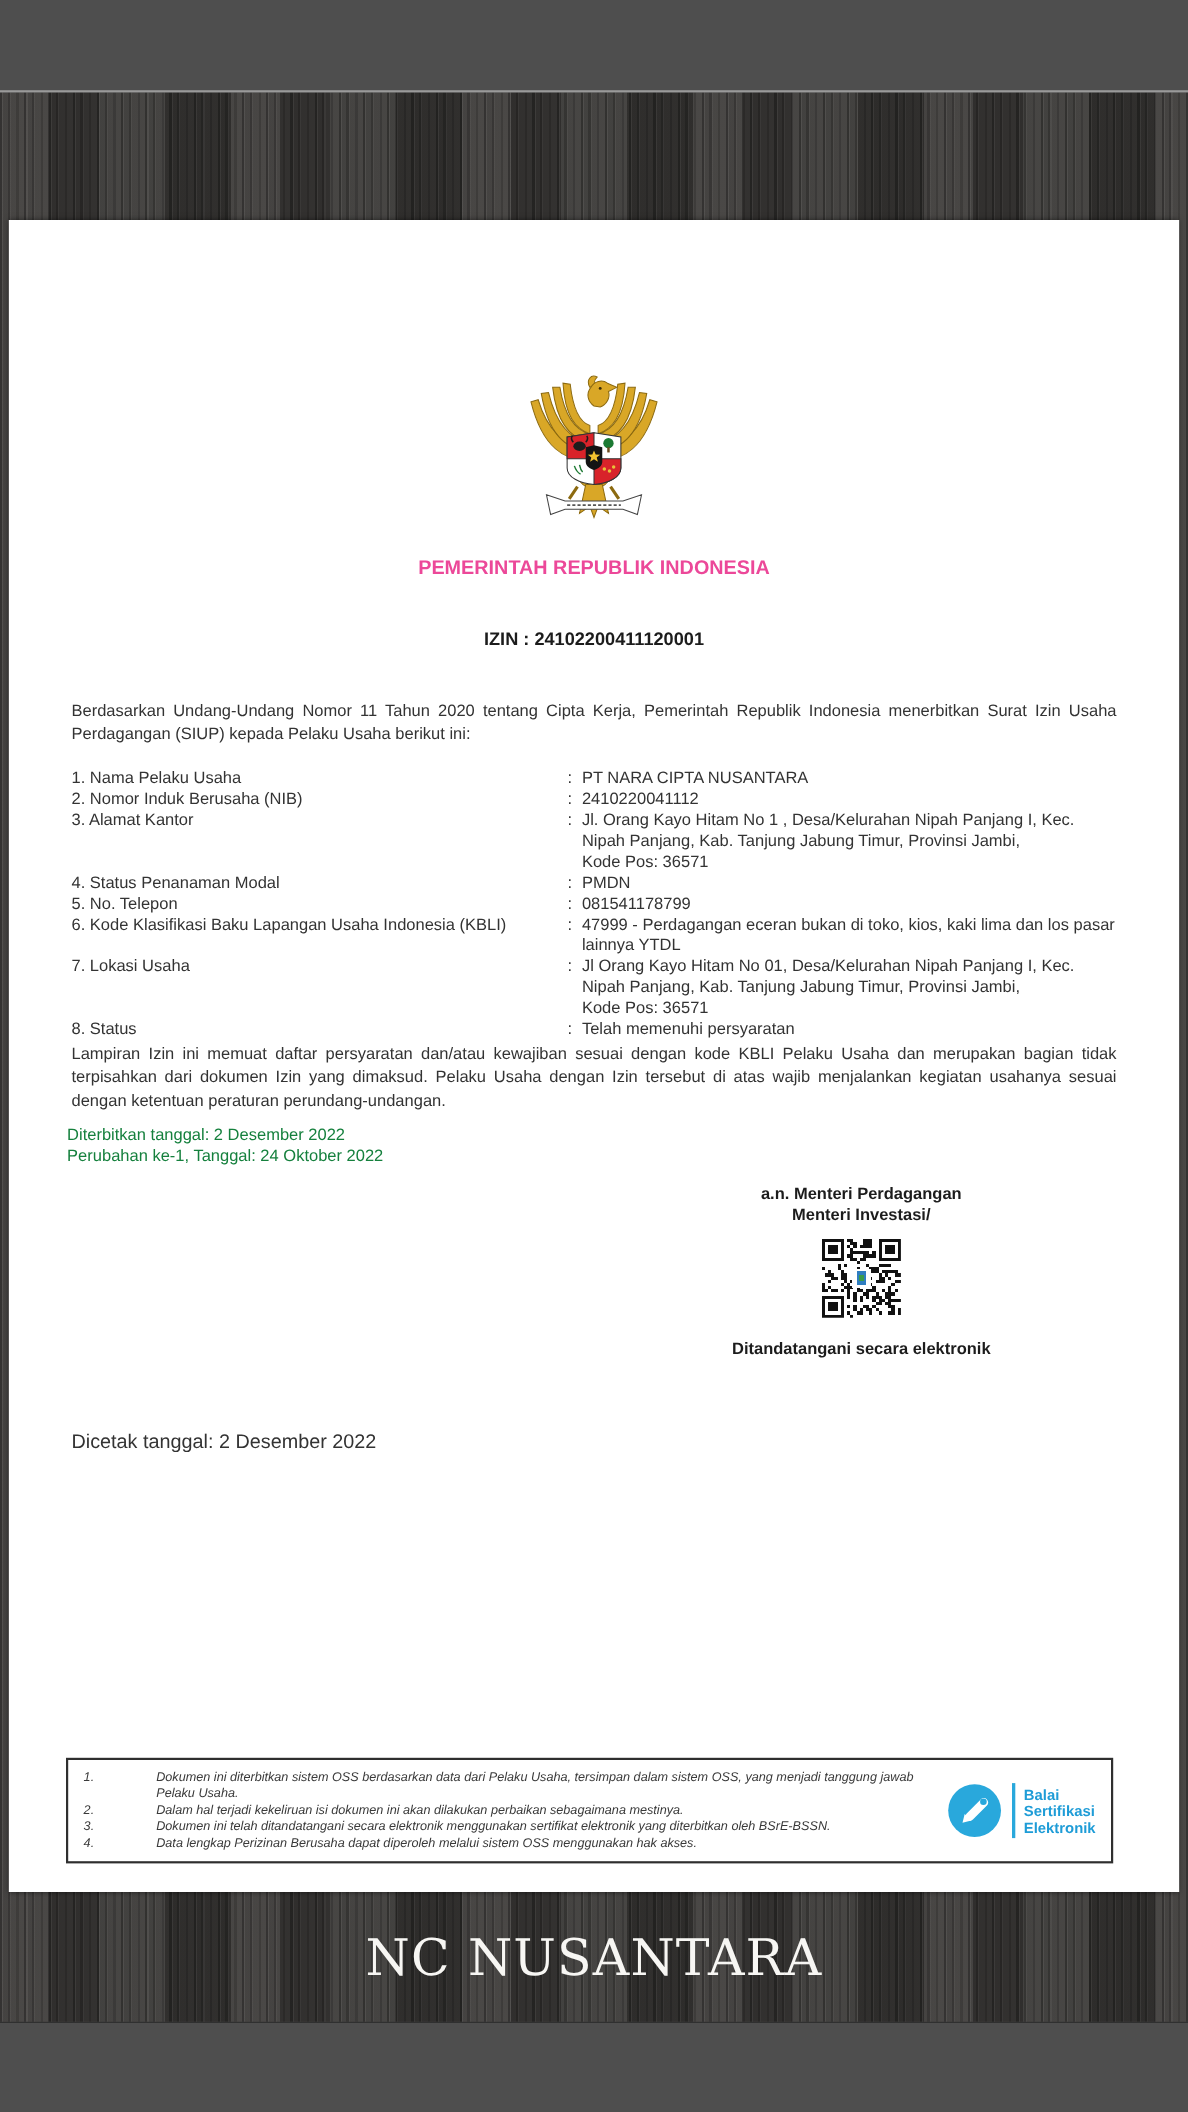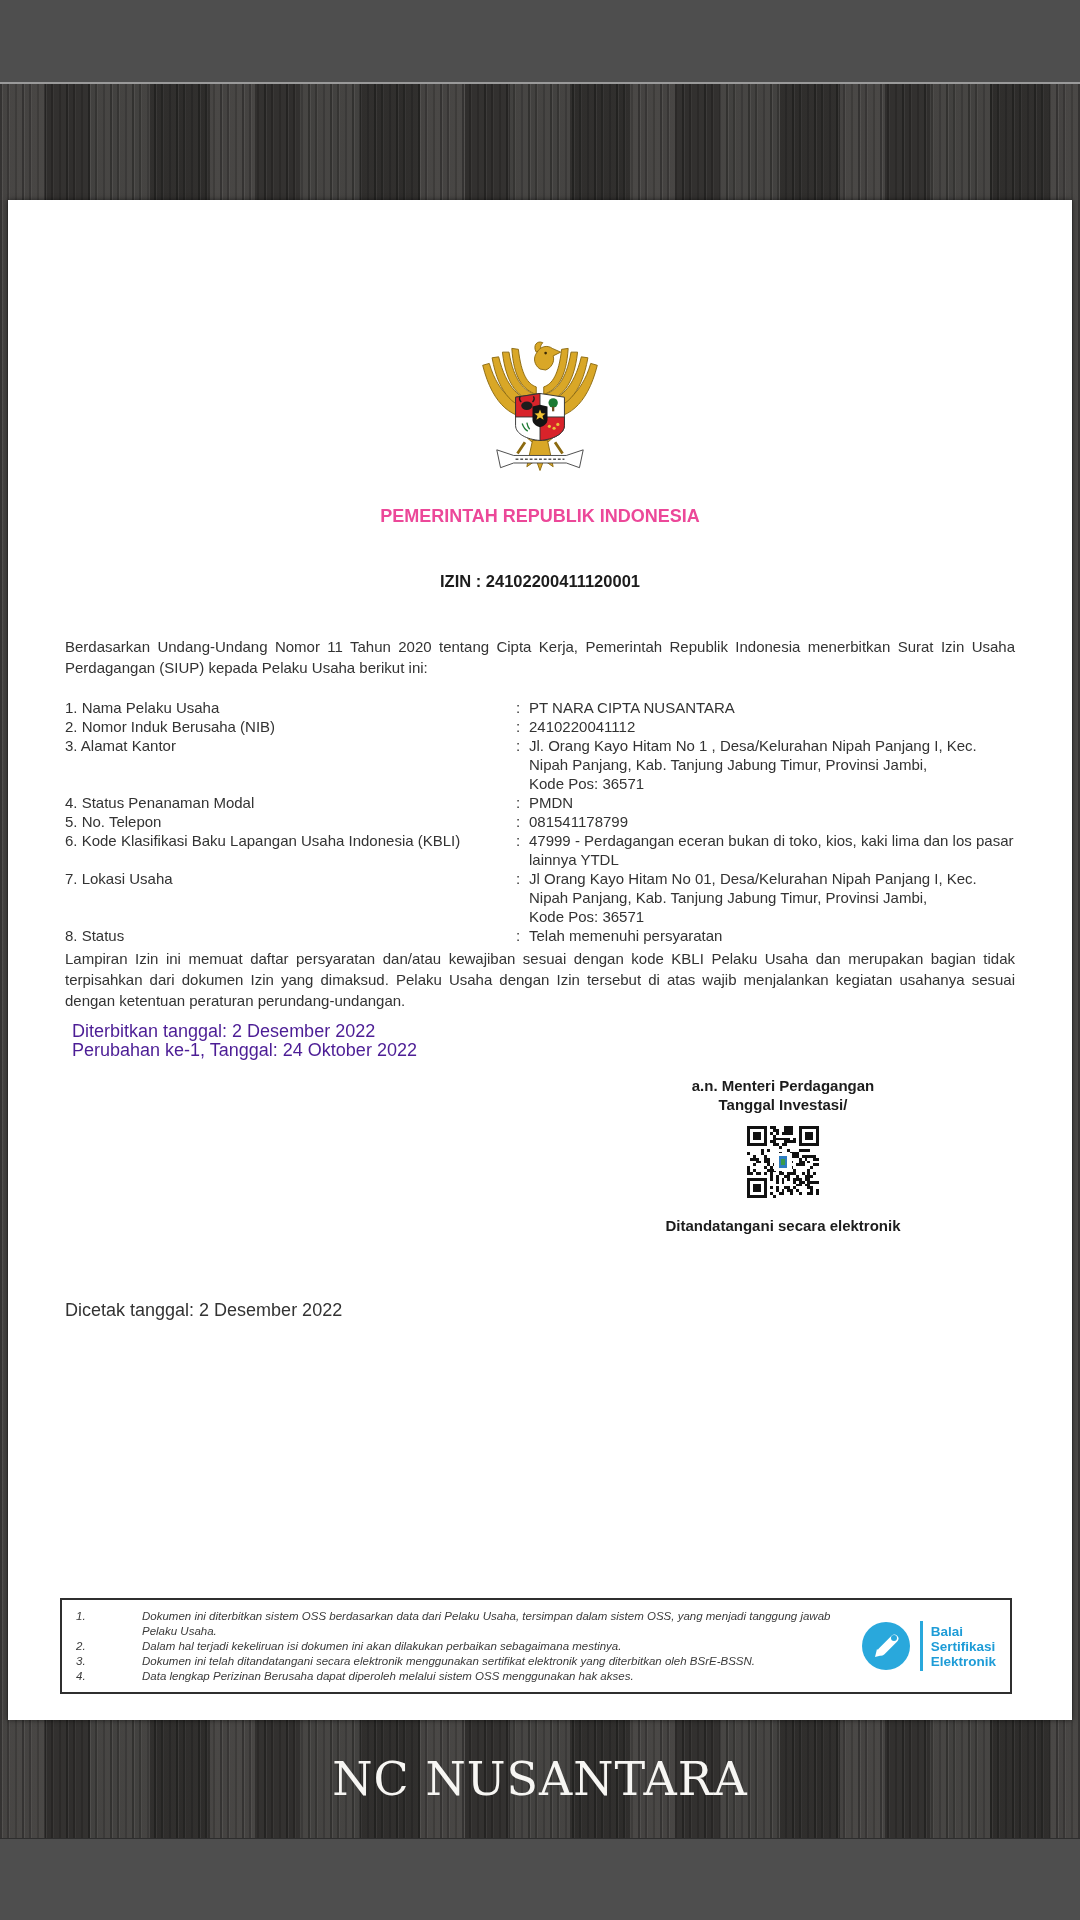--- a/index.html
+++ b/index.html
@@ -49,21 +49,21 @@
   .intro{left:57px;top:436px;width:950px;}
   .closing{left:57px;top:748px;width:950px;}
   
   .fields{left:57px;top:498px;width:950px;font-size:15px;line-height:19px;color:#333;}
   .f-row{display:flex;align-items:flex-start;}
   .f-lbl{width:435px;flex:0 0 435px;padding-left:16px;text-indent:-16px;}
   .f-val{flex:1;display:flex;}
   .f-colon{flex:0 0 13px;}
   .f-text{flex:1;white-space:pre-line;}
   
-  .dates{left:64px;top:822px;font-size:18px;line-height:19px;color:#4c1d95;}
+  .dates{left:53px;top:822px;font-size:15px;line-height:19px;color:#15803d;}
   .printed{left:57px;top:1100px;font-size:18px;color:#333;}
   
   .sig{left:540px;top:876px;width:470px;text-align:center;font-size:15px;line-height:19px;color:#1c1c1c;}
   .sig .sig-line{font-weight:bold;}
   .qr-wrap{margin-top:12px;}
   .qr-wrap svg{width:72px;height:72px;shape-rendering:crispEdges;}
   .esign{margin-top:14px;font-weight:bold;}
   
   .notes-box{
     left:52px;top:1398px;width:952px;height:96px;
@@ -204,21 +204,21 @@
 
   <div class="abs para closing">Lampiran Izin ini memuat daftar persyaratan dan/atau kewajiban sesuai dengan kode KBLI Pelaku Usaha dan merupakan bagian tidak terpisahkan dari dokumen Izin yang dimaksud. Pelaku Usaha dengan Izin tersebut di atas wajib menjalankan kegiatan usahanya sesuai dengan ketentuan peraturan perundang-undangan.</div>
 
   <div class="abs dates">
     <div>Diterbitkan tanggal: 2 Desember 2022</div>
     <div>Perubahan ke-1, Tanggal: 24 Oktober 2022</div>
   </div>
 
   <div class="abs sig">
     <div class="sig-line">a.n. Menteri Perdagangan</div>
-    <div class="sig-line">Tanggal Investasi/</div>
+    <div class="sig-line">Menteri Investasi/</div>
     <div class="qr-wrap">
       <svg id="qr" viewBox="0 0 25 25">
           <rect x="0" y="0" width="25" height="25" fill="#fff"></rect>
           <rect x="8" y="0" width="1" height="1" fill="#111"></rect>
           <rect x="9" y="0" width="1" height="1" fill="#111"></rect>
           <rect x="13" y="0" width="1" height="1" fill="#111"></rect>
           <rect x="14" y="0" width="1" height="1" fill="#111"></rect>
           <rect x="15" y="0" width="1" height="1" fill="#111"></rect>
           <rect x="9" y="1" width="1" height="1" fill="#111"></rect>
           <rect x="10" y="1" width="1" height="1" fill="#111"></rect>

